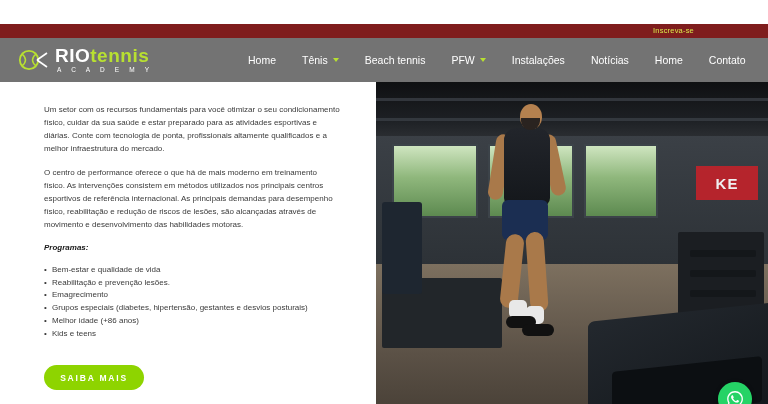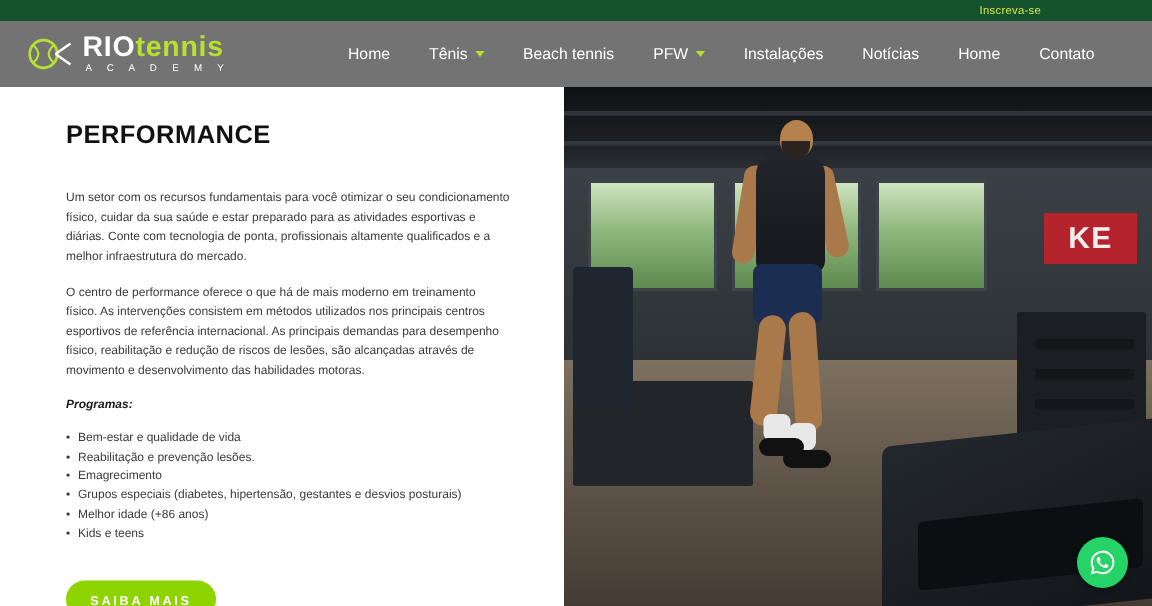--- a/index.html
+++ b/index.html
@@ -11,25 +11,26 @@
   }
   .page {
     position: relative;
     width: 768px; height: 404px;
     background: #ffffff;
   }
 
   
   .topbar {
     height: 14px;
-    background: #14532d;
+    background: #7f1d1d;
     display: flex;
     align-items: center;
     justify-content: flex-end;
     padding-right: 74px;
+    margin-top: 24px;
   }
   .topbar .signup {
     color: #d9e94b;
     font-size: 7.5px;
     letter-spacing: .2px;
     text-decoration: none;
     line-height: 1;
   }
 
   
@@ -65,21 +66,21 @@
     letter-spacing: 4.2px;
     color: #ffffff;
     margin-top: 2px;
     padding-left: 2px;
   }
 
   .nav {
     display: flex;
     align-items: center;
     gap: 26px;
-    margin-left: 24px;
+    margin-left: 40px;
   }
   .nav-item {
     color: #ffffff;
     font-size: 10.5px;
     text-decoration: none;
     display: flex;
     align-items: center;
     gap: 5px;
     line-height: 1;
     white-space: nowrap;
@@ -205,21 +206,21 @@
     position: absolute; left: 0; right: 0; top: 182px; bottom: 0;
     background: linear-gradient(180deg, #7d705f 0%, #5b5146 55%, #443c33 100%);
   }
   .ph-mat {
     position: absolute; background: #22262a; border-radius: 2px;
   }
   .ph-redsign {
     position: absolute; right: 10px; top: 84px;
     width: 62px; height: 34px;
     background: #c0232b;
-    color: #fff; font-size: 20px; font-weight: 700;
+    color: #fff; font-size: 15px; font-weight: 700;
     display: flex; align-items: center; justify-content: center;
     letter-spacing: 1px;
     opacity: .92;
   }
   .ph-rack {
     position: absolute; background: #1b1e22; border-radius: 2px;
   }
   .ph-dumbbell {
     position: absolute; height: 7px; border-radius: 2px; background: #14171a;
   }
@@ -356,21 +357,20 @@
         </a>
       <a class="nav-item" href="#">
           <span>Contato</span>
         </a>
     </nav>
   </div>
 
   <div class="content">
 
     <div class="left">
-      <h1 class="title">PERFORMANCE</h1>
 
       <p class="body">Um setor com os recursos fundamentais para você otimizar o seu condicionamento físico, cuidar da sua saúde e estar preparado para as atividades esportivas e diárias. Conte com tecnologia de ponta, profissionais altamente qualificados e a melhor infraestrutura do mercado.</p>
       <p class="body">O centro de performance oferece o que há de mais moderno em treinamento físico. As intervenções consistem em métodos utilizados nos principais centros esportivos de referência internacional. As principais demandas para desempenho físico, reabilitação e redução de riscos de lesões, são alcançadas através de movimento e desenvolvimento das habilidades motoras.</p>
 
       <div class="programs-title">Programas:</div>
       <ul class="programs">
         <li>Bem-estar e qualidade de vida</li>
         <li>Reabilitação e prevenção lesões.</li>
         <li>Emagrecimento</li>
         <li>Grupos especiais (diabetes, hipertensão, gestantes e desvios posturais)</li>

